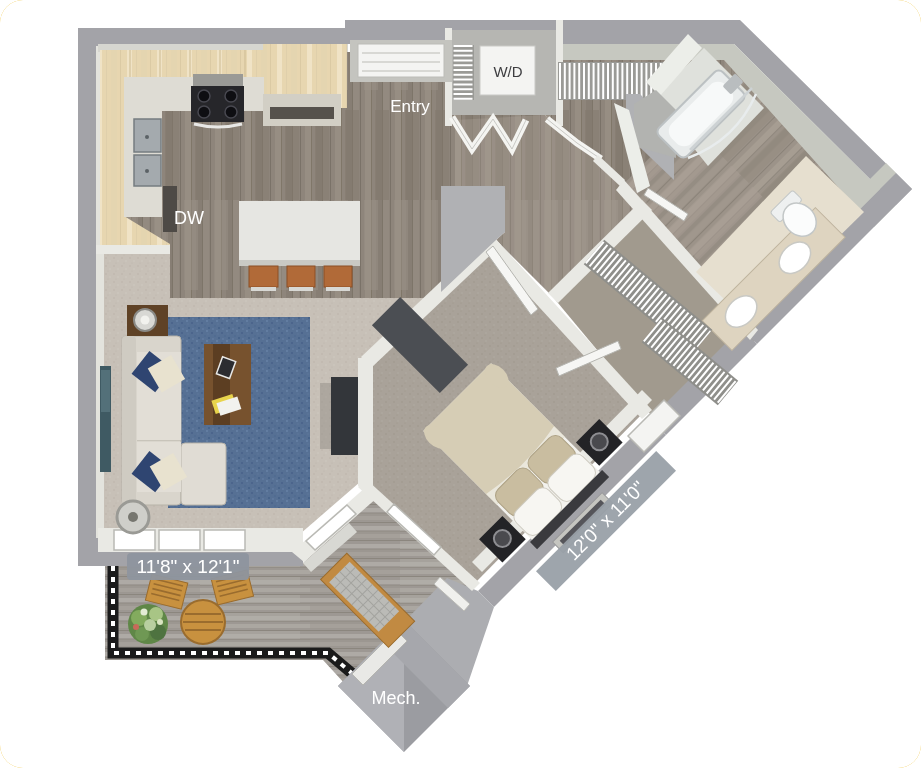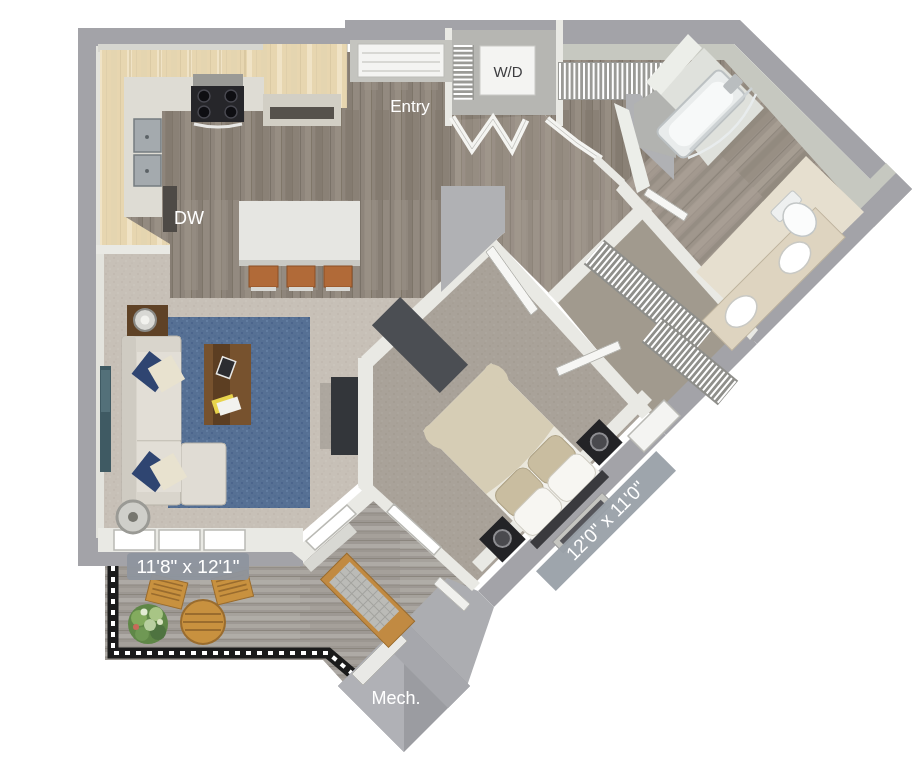--- a/index.html
+++ b/index.html
@@ -1,17 +1,17 @@
 <!DOCTYPE html>
 <html><head>
 <meta charset="utf-8">
 <style>
   html,body{margin:0;padding:0;background:#ffffff;}
   .page{width:921px;height:768px;position:relative;background:#eab308;overflow:hidden;
-        font-family:"Liberation Sans", sans-serif;}
+        font-family:"Liberation Sans", sans-serif;border-radius:23px;}
   svg{position:absolute;left:0;top:0;}
   text{font-family:"Liberation Sans", sans-serif;}
 </style>
 </head>
 <body>
 <div class="page">
 <svg width="921" height="768" viewBox="0 0 921 768">
 <defs>
   <pattern id="woodV" width="30" height="200" patternUnits="userSpaceOnUse">
     <rect width="30" height="200" fill="#8e857b"></rect>

